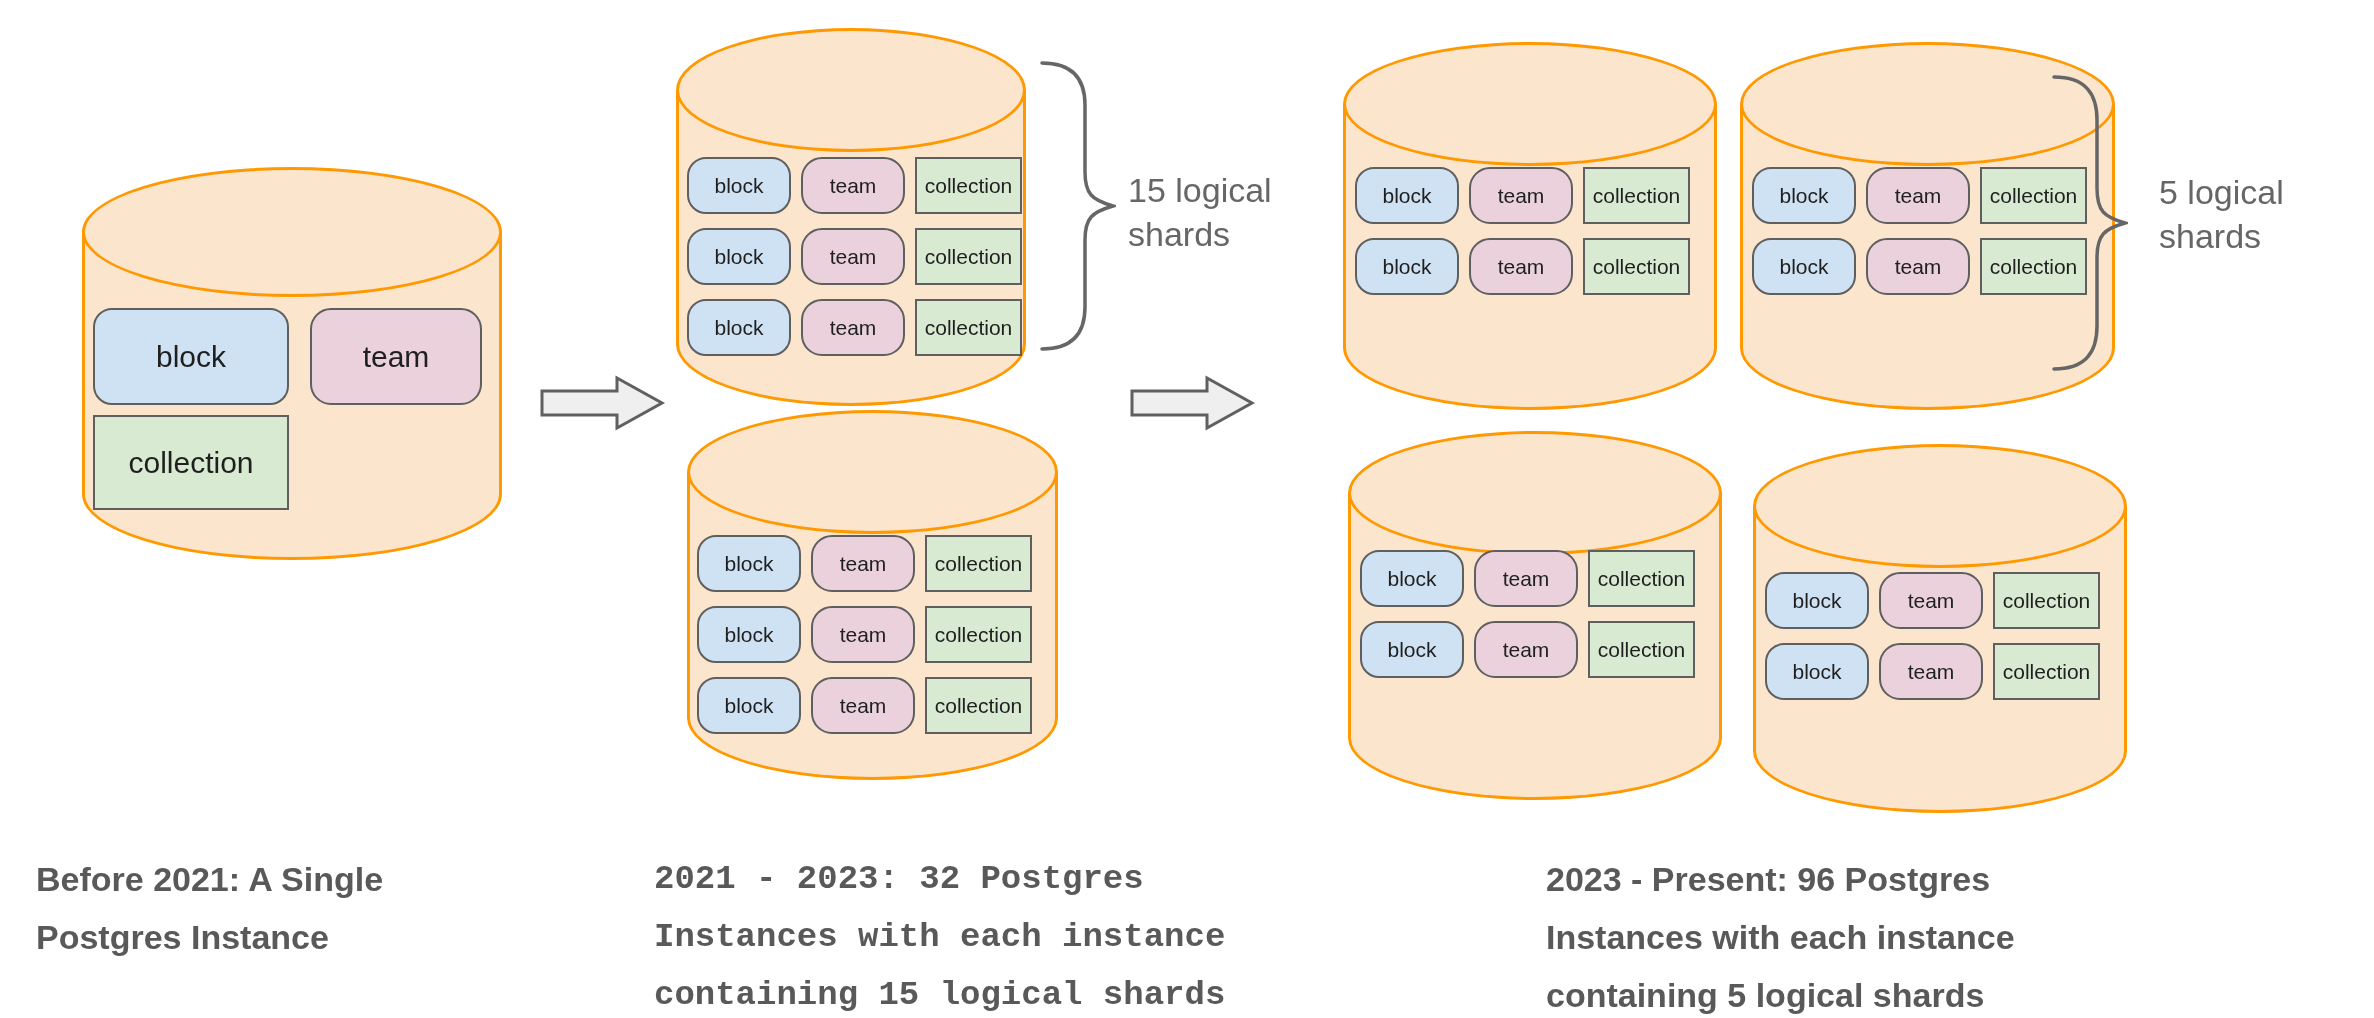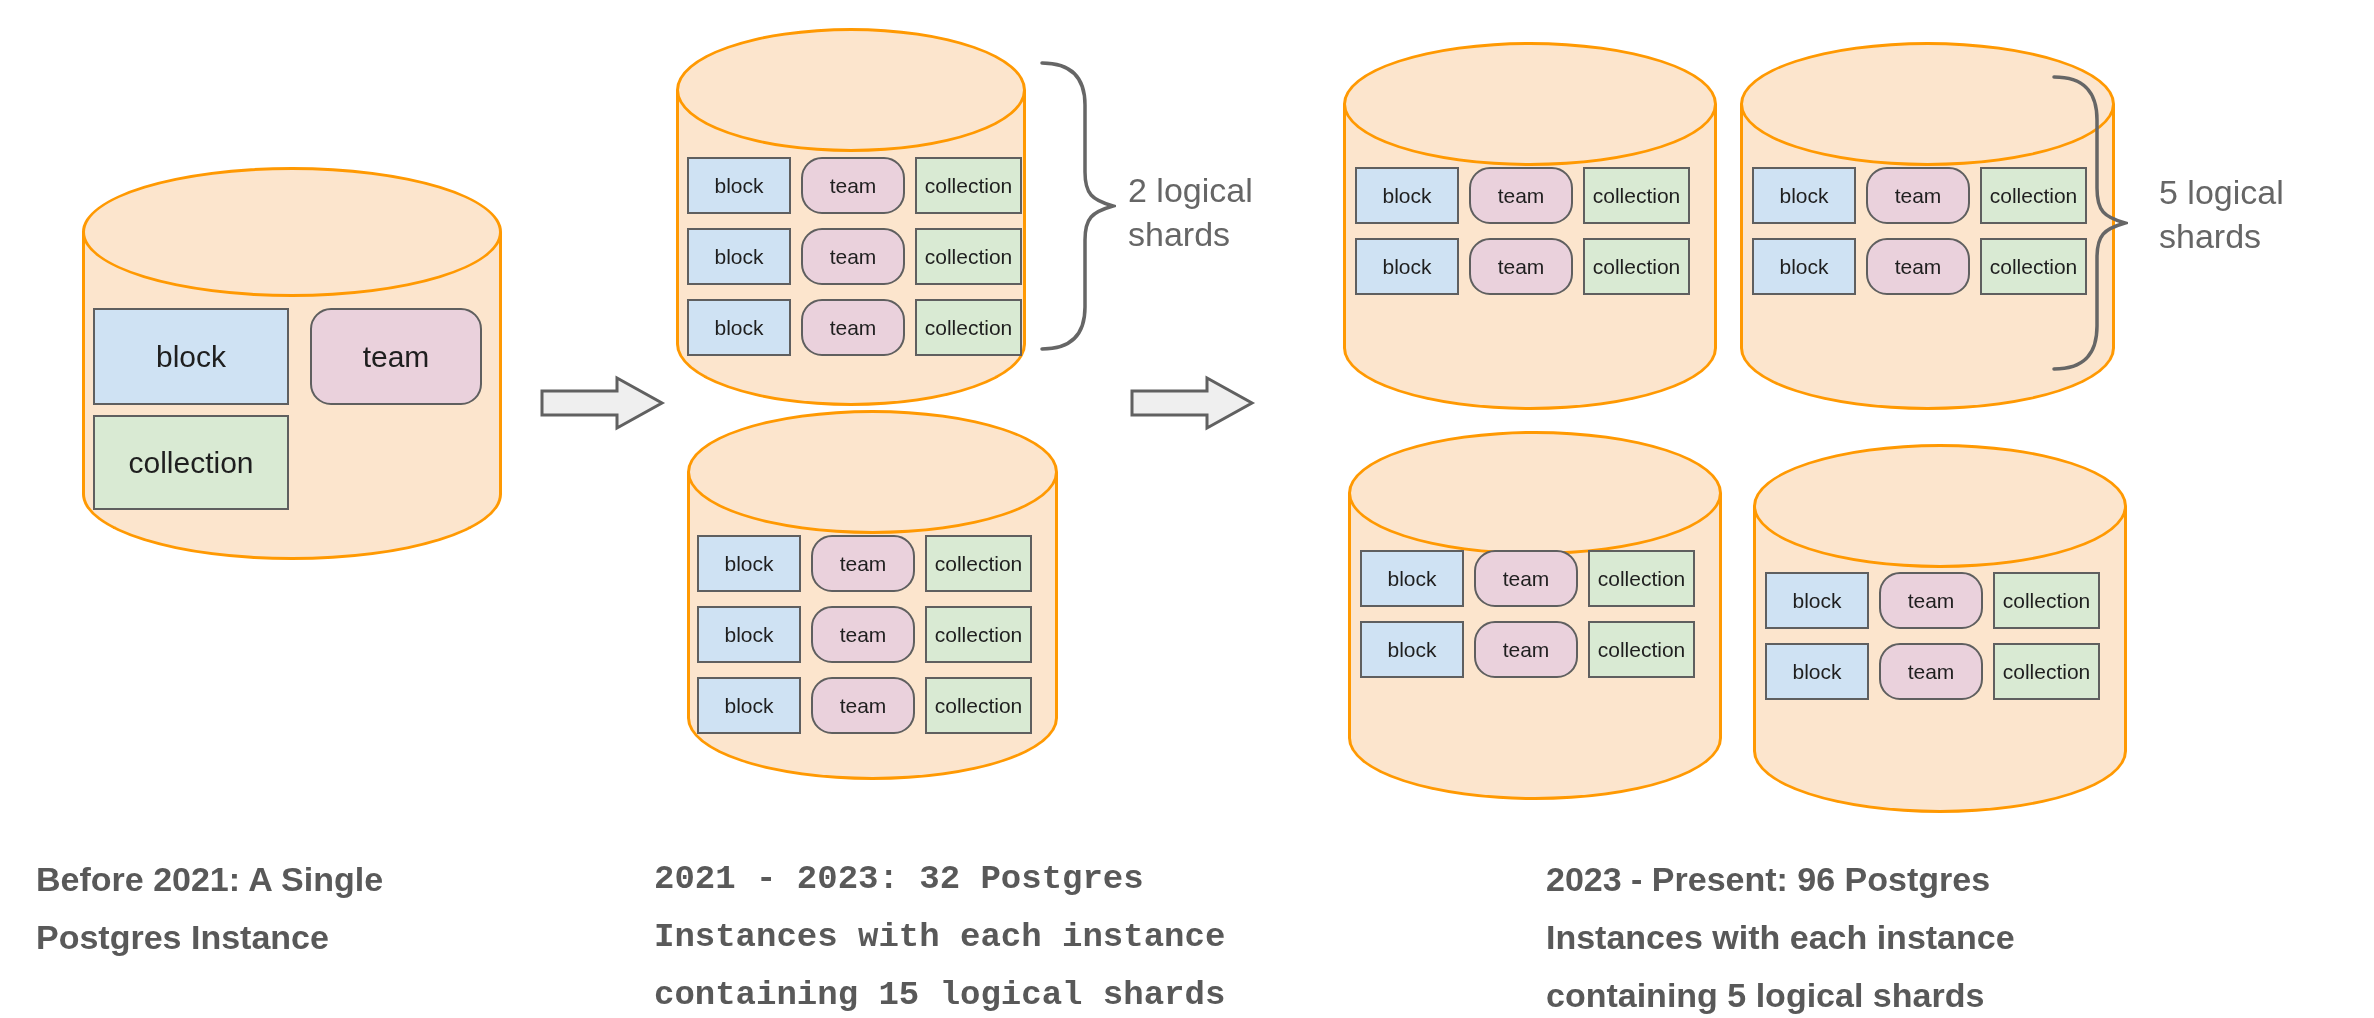--- a/index.html
+++ b/index.html
@@ -22,21 +22,21 @@
   .cyl-big .cyl-top{height:130px;}
   .cyl-big .cyl-body{top:65px;height:calc(100% - 65px);border-radius:0 0 50% 50% / 0 0 66px 66px;}
   .cyl-sm .cyl-top{height:124px;}
   .cyl-sm .cyl-body{top:62px;height:calc(100% - 62px);border-radius:0 0 50% 50% / 0 0 62px 62px;}
   
   .tb{
     box-sizing:border-box;border:2.5px solid var(--table-stroke);
     display:flex;align-items:center;justify-content:center;
     color:var(--table-text);position:relative;
   }
-  .tb.block{background:var(--block-fill);}
+  .tb.block{background:var(--block-fill);border-radius:19px;}
   .tb.team{background:var(--team-fill);border-radius:21px;}
   .tb.collection{background:var(--collection-fill);justify-content:center;}
   .tb.small{height:57px;font-size:21px;}
   .tb.small.block{width:104px;}
   .tb.small.team{width:104px;}
   .tb.small.collection{width:107px;}
   .tb.big{position:absolute;font-size:30px;}
   .rows{position:absolute;display:flex;flex-direction:column;gap:14px;}
   .shard-row{display:flex;gap:10px;}
   
@@ -158,21 +158,21 @@
           <div class="tb small collection">
             <span>collection</span>
           </div>
         </div>
       </div>
   </div>
 
   <svg class="brace" style="left:1040px;top:60px;" width="76" height="292" viewBox="0 0 76 292">
     <path d="M 2 3 C 34 3 45 20 45 45 L 45 112 C 45 134 52 140 73 146 C 52 152 45 158 45 180 L 45 247 C 45 272 34 289 2 289" style="fill:none;stroke:var(--brace-stroke);stroke-width:3.5;stroke-linecap:round;"></path>
   </svg>
-  <div class="shard-label" style="left:1128px;top:168px;">2 logical
+  <div class="shard-label" style="left:1128px;top:168px;">15 logical
 shards</div>
 
   <div class="caption" style="left:654px;top:850px;width:660px;font-family:Liberation Mono, monospace;">2021 - 2023: 32 Postgres
 Instances with each instance
 containing 15 logical shards</div>
 </div>
 
 <svg class="arrow" style="left:1130px;top:375px;" width="126" height="56" viewBox="0 0 126 56">
   <polygon points="2,16 77,16 77,3 122,28 77,53 77,40 2,40" style="fill:var(--arrow-fill);stroke:var(--arrow-stroke);stroke-width:3;stroke-linejoin:miter;"></polygon>
 </svg>

